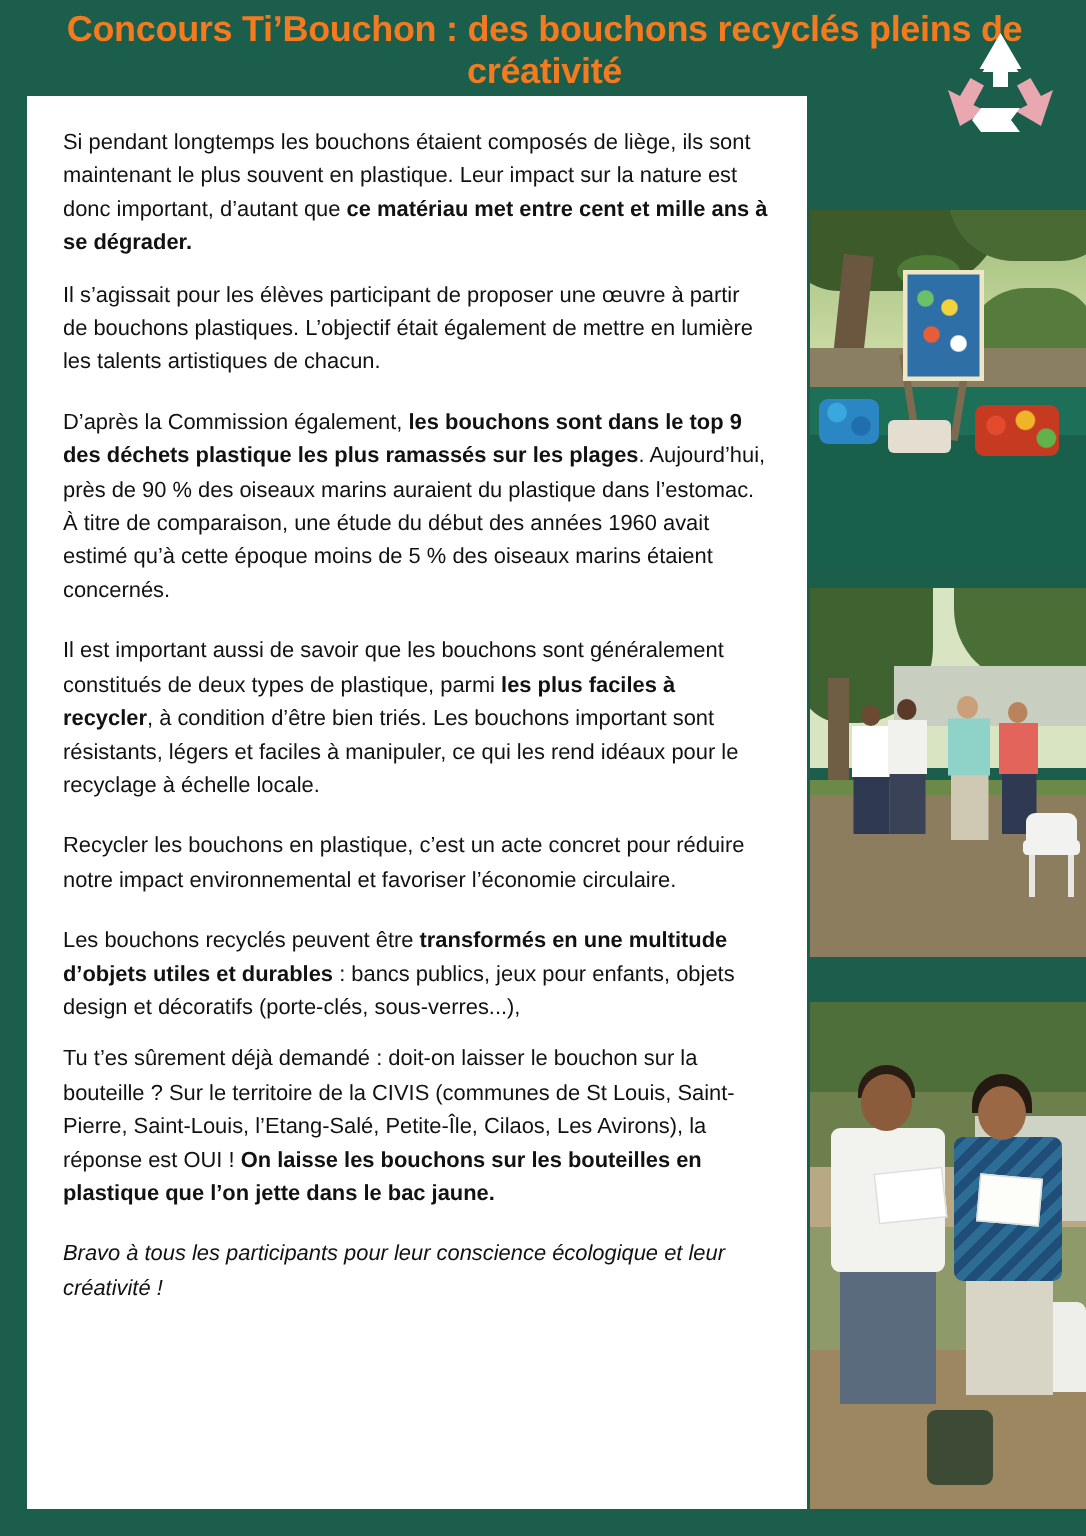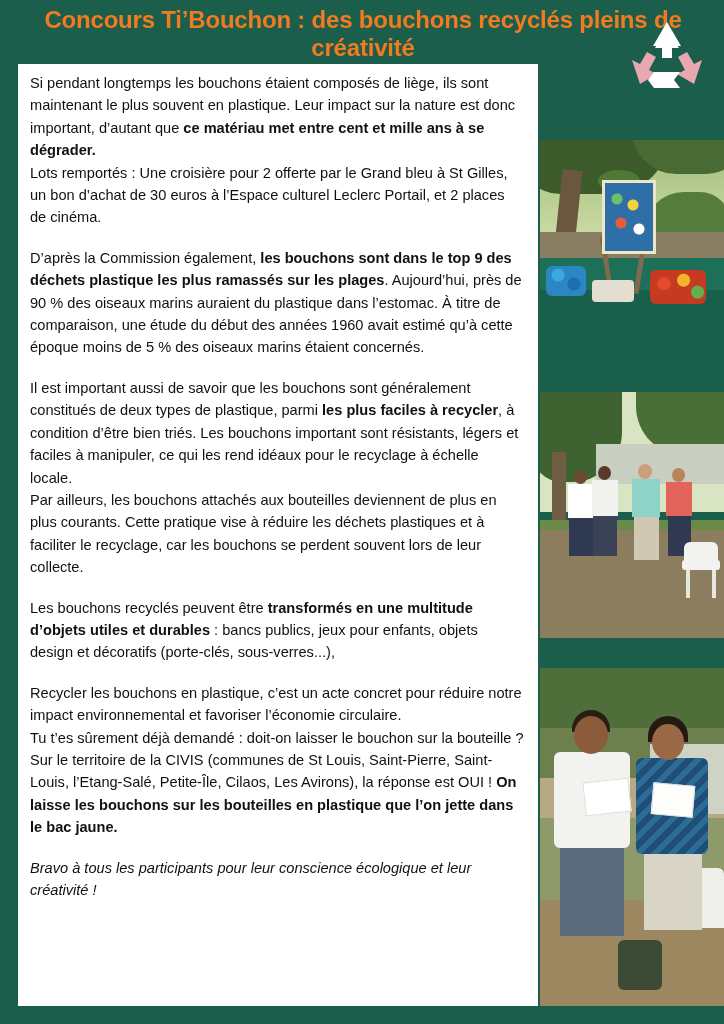--- a/index.html
+++ b/index.html
@@ -54,21 +54,21 @@
     position: absolute;
     top: 64px;
     left: 18px;
     width: 520px;
     height: 942px;
     background: #ffffff;
     box-sizing: border-box;
     padding: 8px 14px 8px 12px;
   }
   .article p {
-    margin: 0;
+    margin: 12px;
     color: #111111;
     font-size: 14.6px;
     line-height: 22.4px;
     text-align: left;
   }
   .article p.gap {
     margin-top: 18px;
   }
   .article b {
     font-weight: bold;
@@ -197,36 +197,33 @@
         <path d="M43 10 L55 30 L31 30 Z" fill="#ffffff"></path>
       </g>
     </svg>
   </div>
 
   <div class="article">
     <p>
       <span>Si pendant longtemps les bouchons étaient composés de liège, ils sont maintenant le plus souvent en plastique. Leur impact sur la nature est donc important, d’autant que </span><b>ce matériau met entre cent et mille ans à se dégrader.</b>
     </p>
     <p>
-      <span>Lots remportés : Une croisière pour 2 offerte par le Grand bleu à St Gilles, un bon d’achat de 30 euros à l’Espace culturel Leclerc Portail, et 2 places de cinéma.</span>
+      <span>Il s’agissait pour les élèves participant de proposer une œuvre à partir de bouchons plastiques. L’objectif était également de mettre en lumière les talents artistiques de chacun.</span>
     </p>
     <p class="gap">
       <span>D’après la Commission également, </span><b>les bouchons sont dans le top 9 des déchets plastique les plus ramassés sur les plages</b><span>. Aujourd’hui, près de 90 % des oiseaux marins auraient du plastique dans l’estomac. À titre de comparaison, une étude du début des années 1960 avait estimé qu’à cette époque moins de 5 % des oiseaux marins étaient concernés.</span>
     </p>
     <p class="gap">
       <span>Il est important aussi de savoir que les bouchons sont généralement constitués de deux types de plastique, parmi </span><b>les plus faciles à recycler</b><span>, à condition d’être bien triés. Les bouchons important sont résistants, légers et faciles à manipuler, ce qui les rend idéaux pour le recyclage à échelle locale.</span>
     </p>
-    <p>
-      <span>Par ailleurs, les bouchons attachés aux bouteilles deviennent de plus en plus courants. Cette pratique vise à réduire les déchets plastiques et à faciliter le recyclage, car les bouchons se perdent souvent lors de leur collecte.</span>
+    <p class="gap">
+      <span>Recycler les bouchons en plastique, c’est un acte concret pour réduire notre impact environnemental et favoriser l’économie circulaire.</span>
     </p>
     <p class="gap">
       <span>Les bouchons recyclés peuvent être </span><b>transformés en une multitude d’objets utiles et durables</b><span> : bancs publics, jeux pour enfants, objets design et décoratifs (porte-clés, sous-verres...),</span>
-    </p>
-    <p class="gap">
-      <span>Recycler les bouchons en plastique, c’est un acte concret pour réduire notre impact environnemental et favoriser l’économie circulaire.</span>
     </p>
     <p>
       <span>Tu t’es sûrement déjà demandé : doit-on laisser le bouchon sur la bouteille ? Sur le territoire de la CIVIS (communes de St Louis, Saint-Pierre, Saint-Louis, l’Etang-Salé, Petite-Île, Cilaos, Les Avirons), la réponse est OUI ! </span><b>On laisse les bouchons sur les bouteilles en plastique que l’on jette dans le bac jaune.</b>
     </p>
     <p class="gap italic">
       <span>Bravo à tous les participants pour leur conscience écologique et leur créativité !</span>
     </p>
   </div>
 
   <div class="photo" id="photo-artwork">

